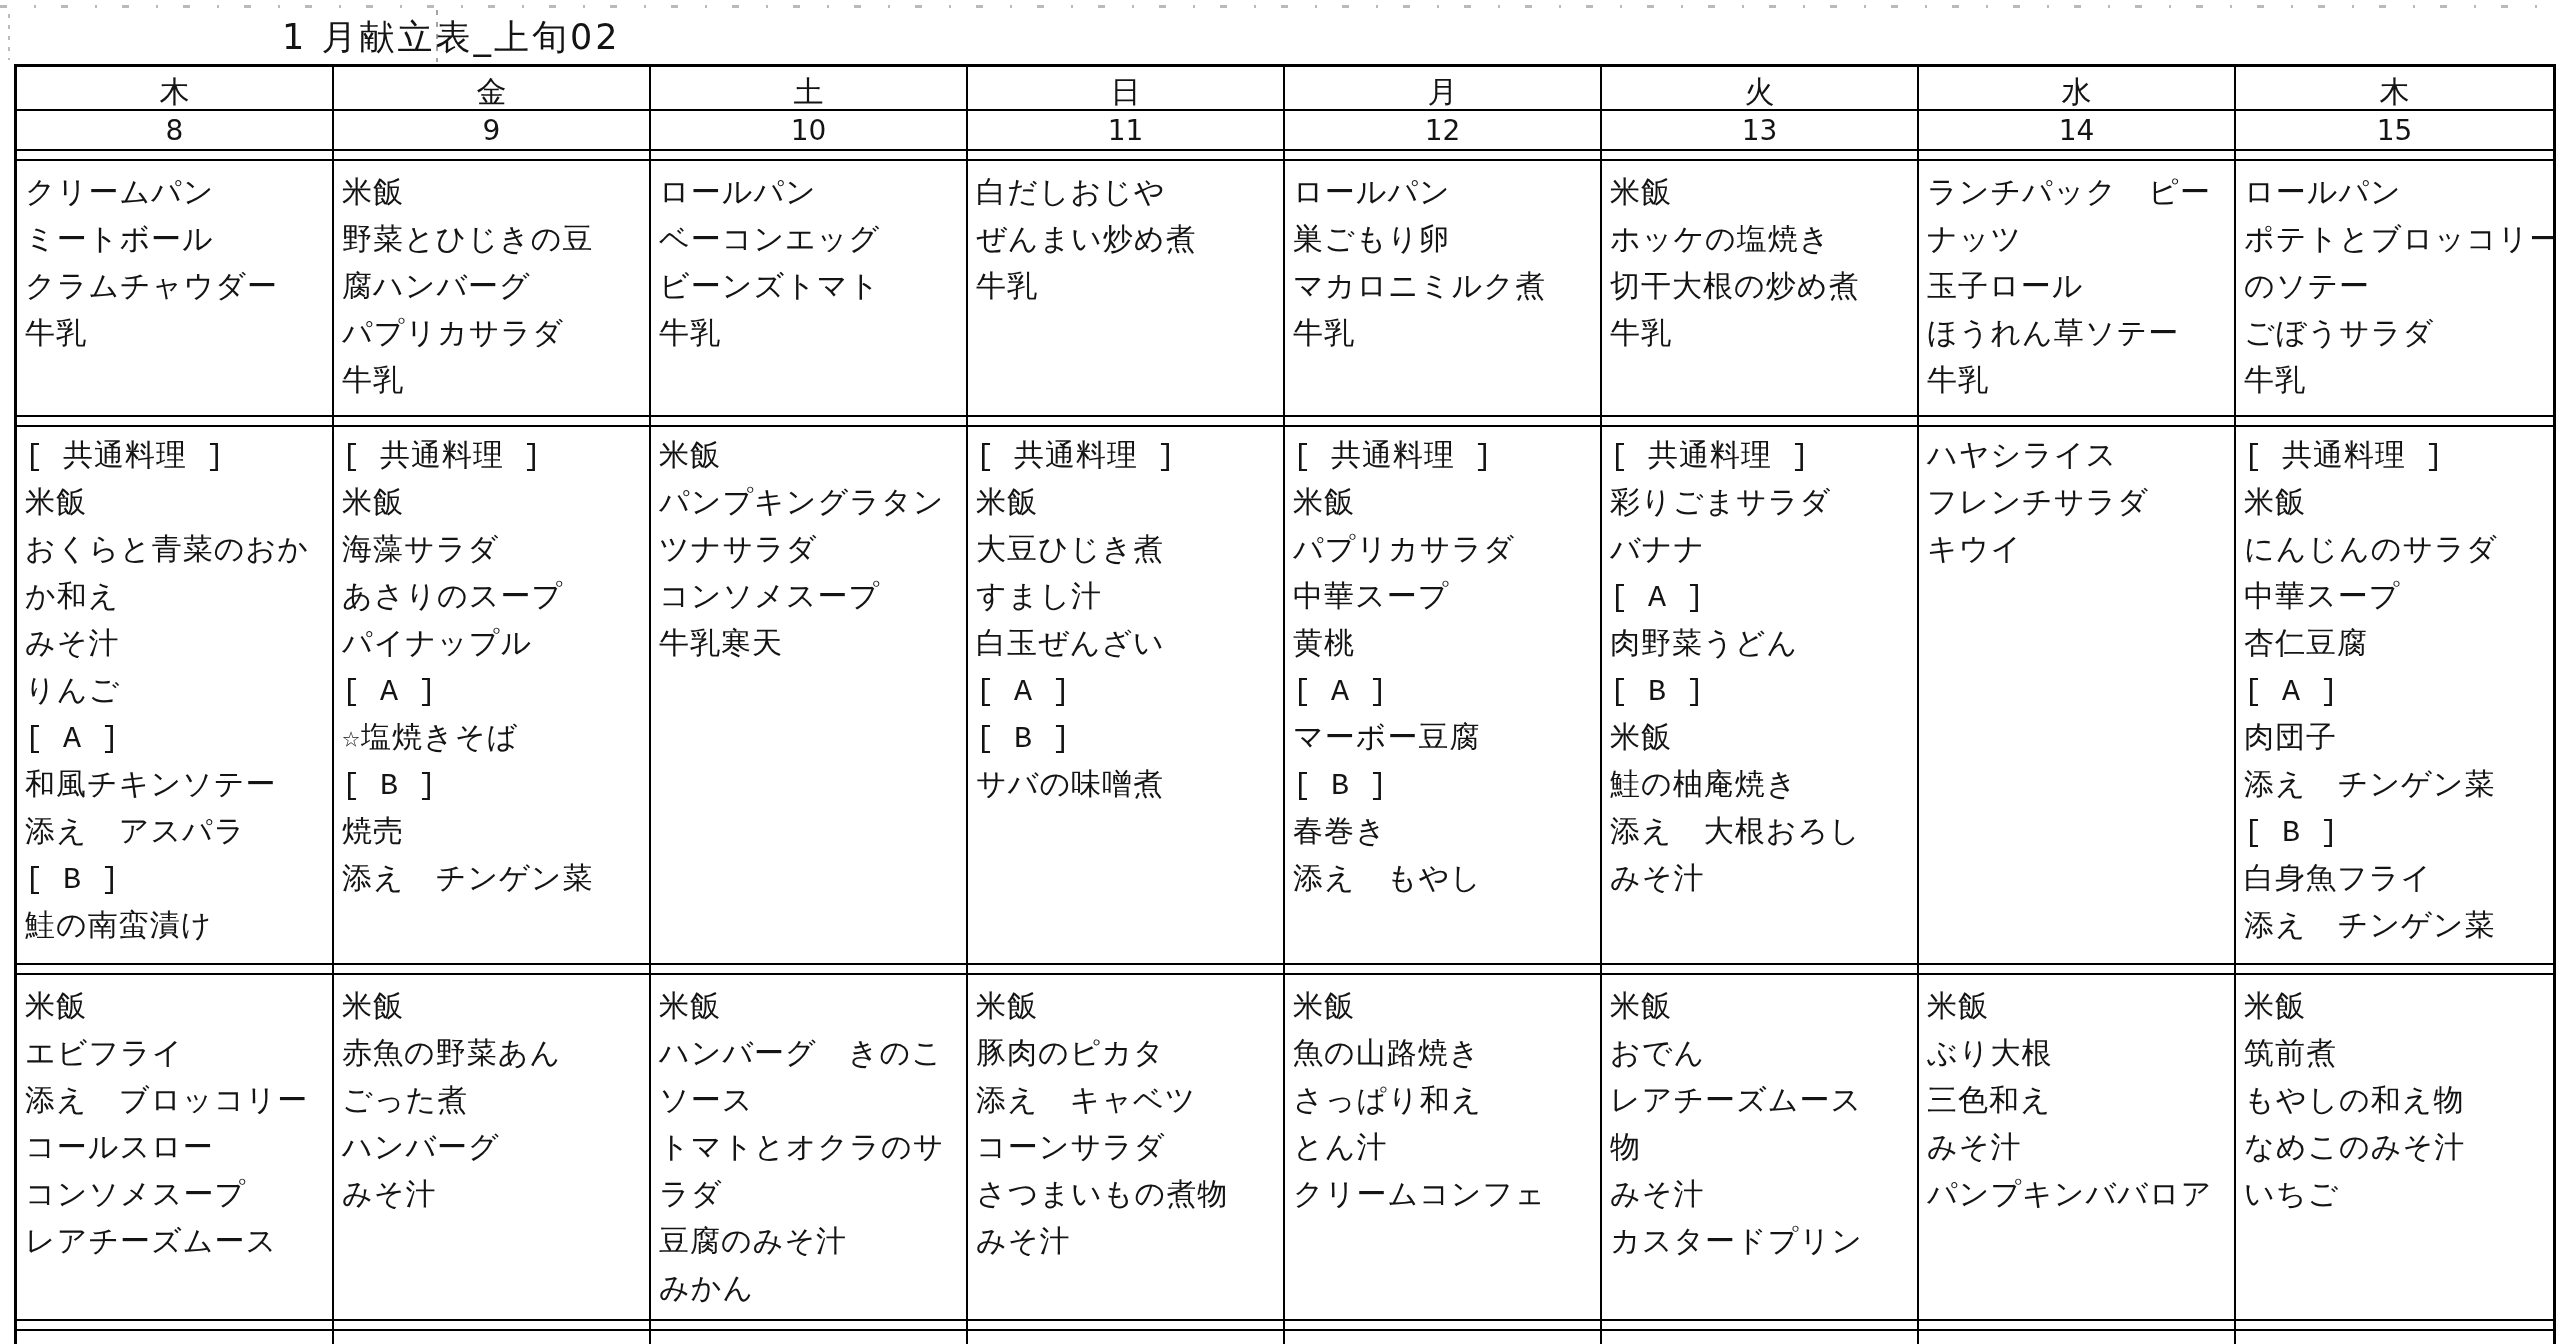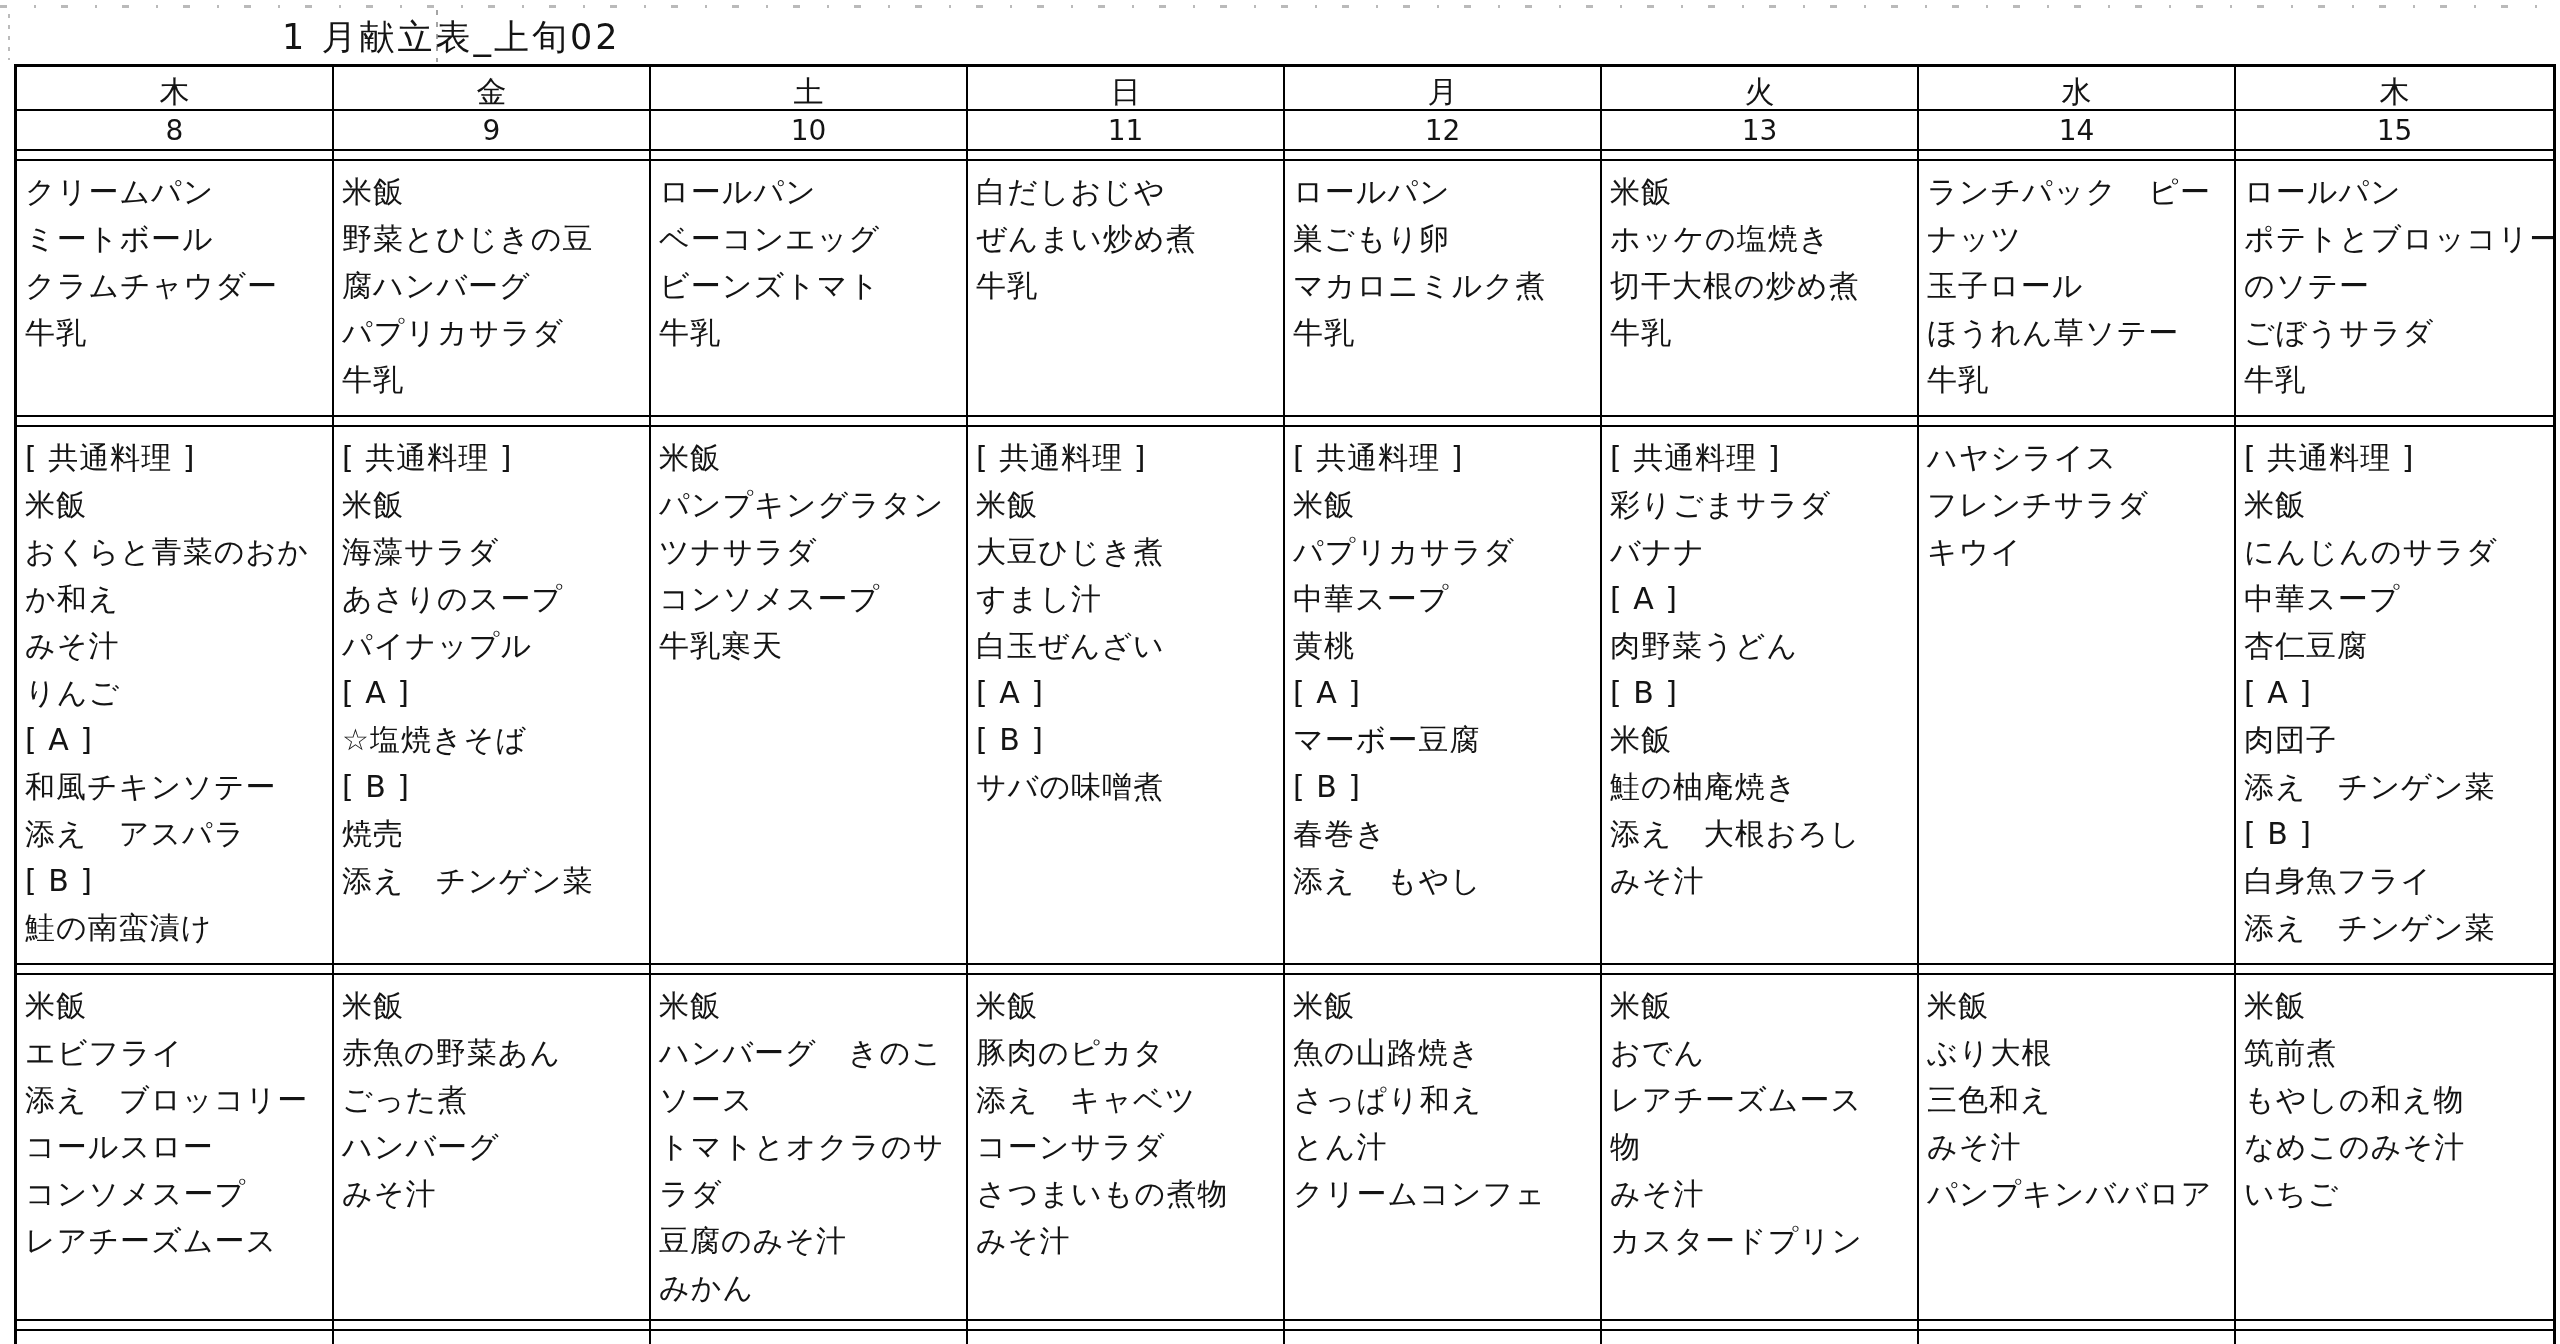--- a/index.html
+++ b/index.html
@@ -59,21 +59,21 @@
     text-align:center;
     font-size:28px;
     padding-top:3px;
   }
   .row-div{
     height:12px;
     border-top:2px solid #000;
     border-bottom:2px solid #000;
   }
   .row-breakfast{height:254px;}
-  .row-lunch{height:536px;}
+  .row-lunch{height:536px;font-family:Liberation Mono, monospace;}
   .row-dinner{height:344px;}
   .row-empty{height:60px;}
   .meal{
     padding:7px 4px 12px 8px;
     font-size:30px;
   }
   .meal .line{
     line-height:47px;
     white-space:nowrap;
     letter-spacing:1px;

